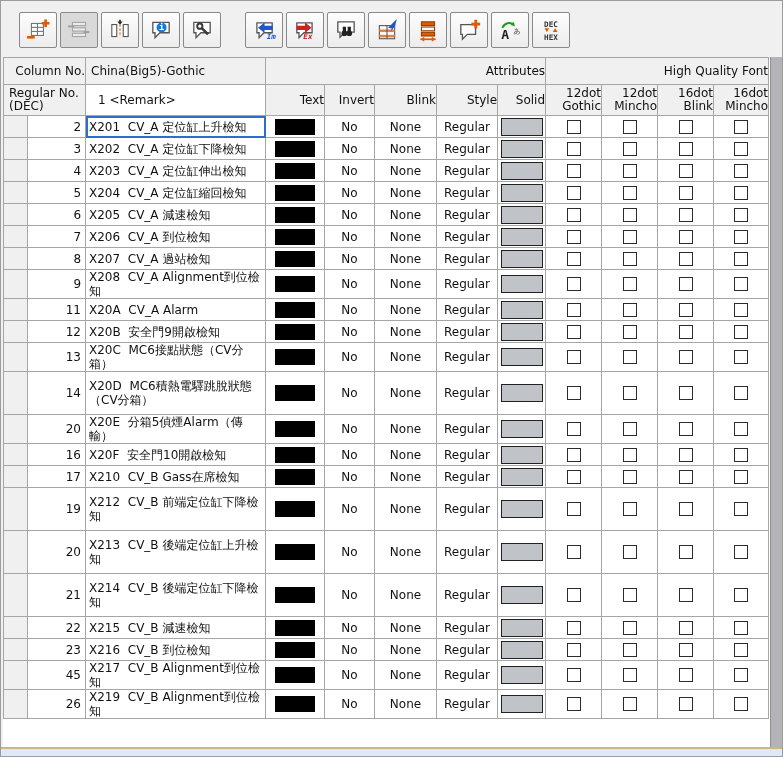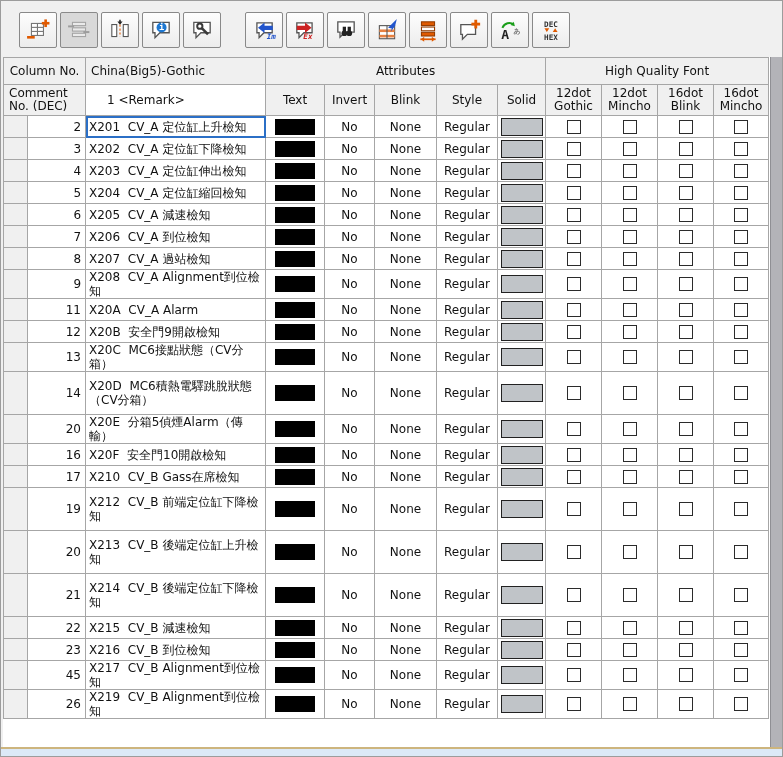--- a/index.html
+++ b/index.html
@@ -14,23 +14,23 @@
   .tbtn svg{width:24px;height:24px;}
   .tbtn.pressed{background:#d9d9d9;border-color:#8a8a8a;}
   .tbtn.pressed svg{opacity:.45;filter:grayscale(1);}
   .tgap{width:21px;}
   svg text{font-family:"DejaVu Sans Mono","Liberation Mono",monospace;}
   
   .table-wrap{position:absolute;left:2px;top:56px;width:767px;height:690px;overflow:hidden;background:#fff;}
   table{border-collapse:collapse;table-layout:fixed;width:765px;}
   th,td{border:1px solid #a6a6a6;font-size:12px;font-weight:normal;color:#111;
         overflow:hidden;box-sizing:border-box;padding:0;}
-  thead th{background:#f0f0f0;line-height:13px;}
+  thead th{background:#f0f0f0;line-height:13px;text-align:right;}
   th.lft{text-align:left;padding-left:5px;}
-  th.rmk{background:#ffffff;text-align:left;padding-left:21px;font-size:12px;}
+  th.rmk{background:#ffffff;text-align:left;padding-left:12px;font-size:12px;}
   tr.hr1{height:27px;} tr.hr2{height:31px;}
   tbody tr{height:22px;} tbody tr.tall{height:43px;}
   td.sel{background:#f0f0f0;}
   td.num{text-align:right;padding-right:4px;background:#fff;}
   td.cmt{text-align:left;padding-left:3px;white-space:pre-wrap;line-height:14px;background:#fff;}
   td.cmt.selected{outline:2px solid #2b6fc6;outline-offset:-2px;}
   td.ctr{text-align:center;background:#fff;}
   .swatch{display:inline-block;width:40px;height:16px;vertical-align:middle;}
   .swatch.solid{border:1px solid #222;}
   .cb{display:inline-block;width:12px;height:12px;border:1px solid #2b2b2b;background:#fff;vertical-align:middle;}
@@ -188,21 +188,21 @@
           <col style="width:55px">
       </colgroup>
       <thead>
         <tr class="hr1">
           <th colspan="2">Column No.</th>
           <th class="lft">China(Big5)-Gothic</th>
           <th colspan="5">Attributes</th>
           <th colspan="4">High Quality Font</th>
         </tr>
         <tr class="hr2">
-          <th colspan="2" class="lft">Comment No. (DEC)</th>
+          <th colspan="2" class="lft">Regular No. (DEC)</th>
           <th class="rmk">1 &lt;Remark&gt;</th>
           <th>Text</th>
           <th>Invert</th>
           <th>Blink</th>
           <th>Style</th>
           <th>Solid</th>
           <th>12dot Gothic</th>
           <th>12dot Mincho</th>
           <th>16dot Blink</th>
           <th>16dot Mincho</th>

